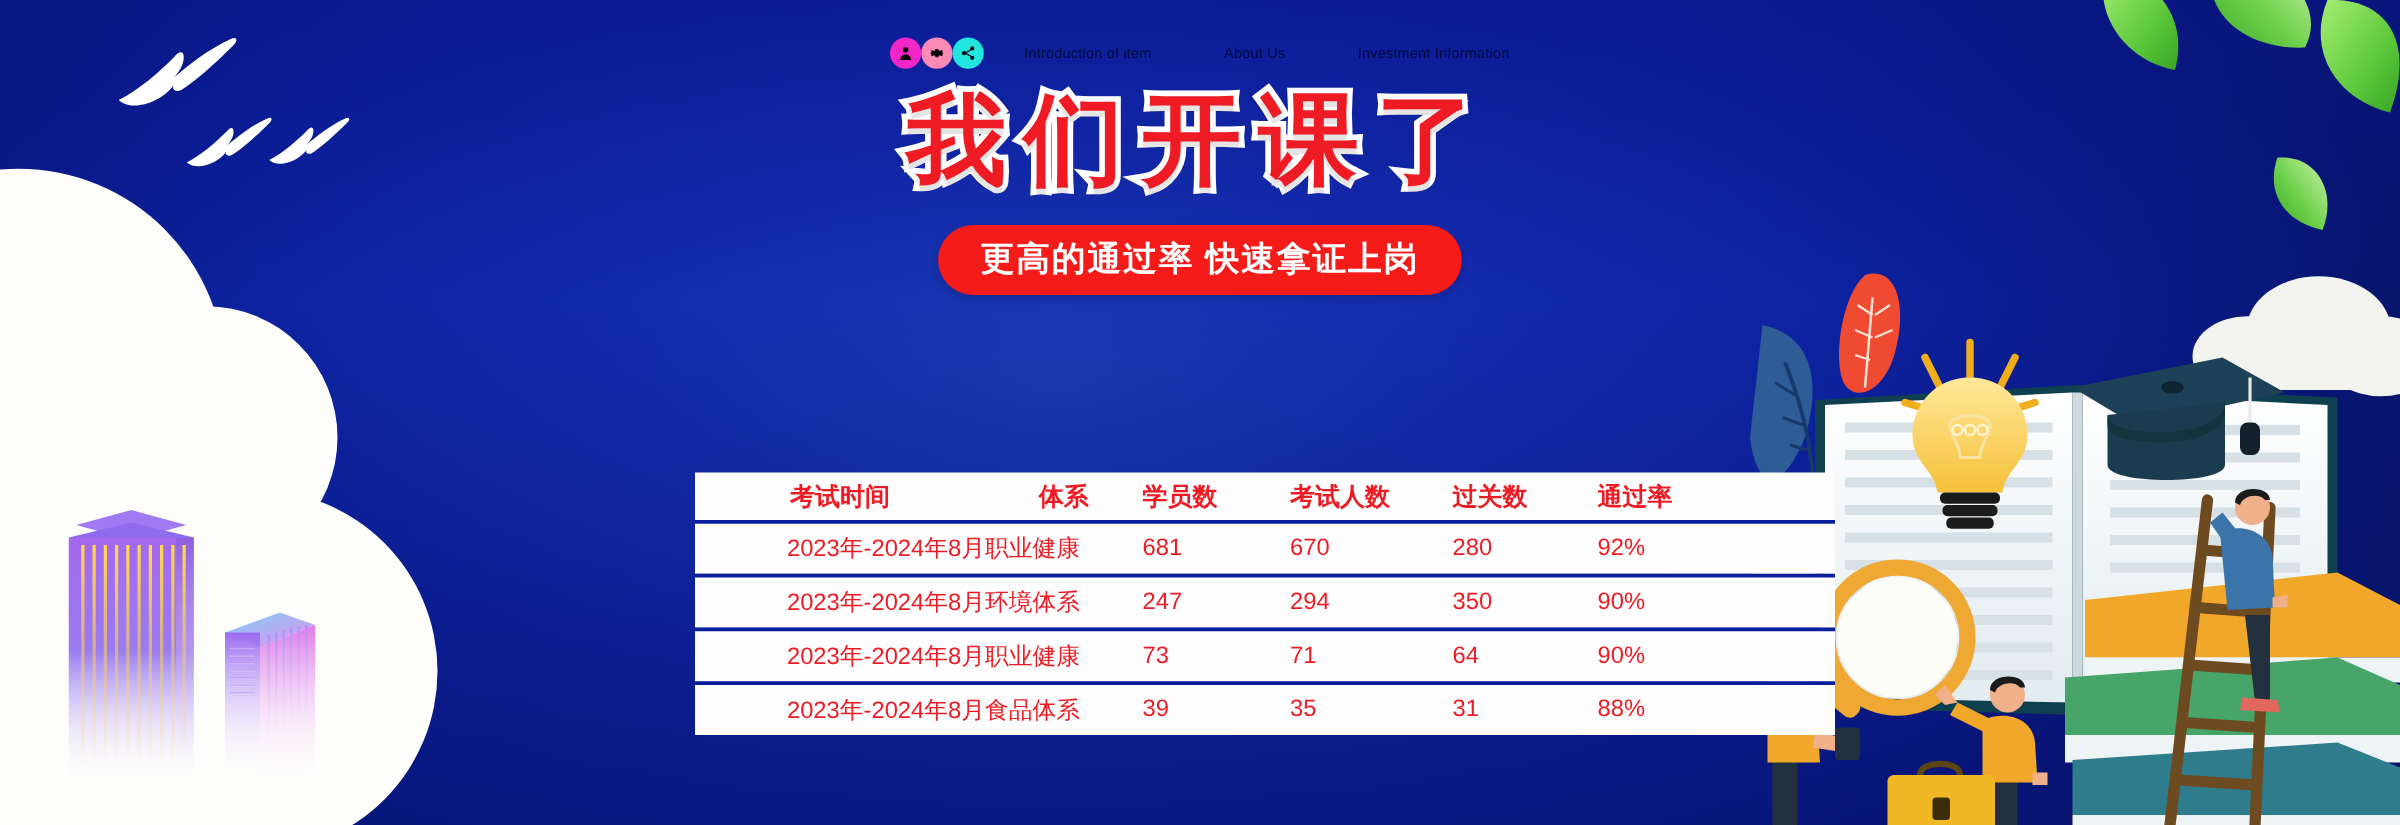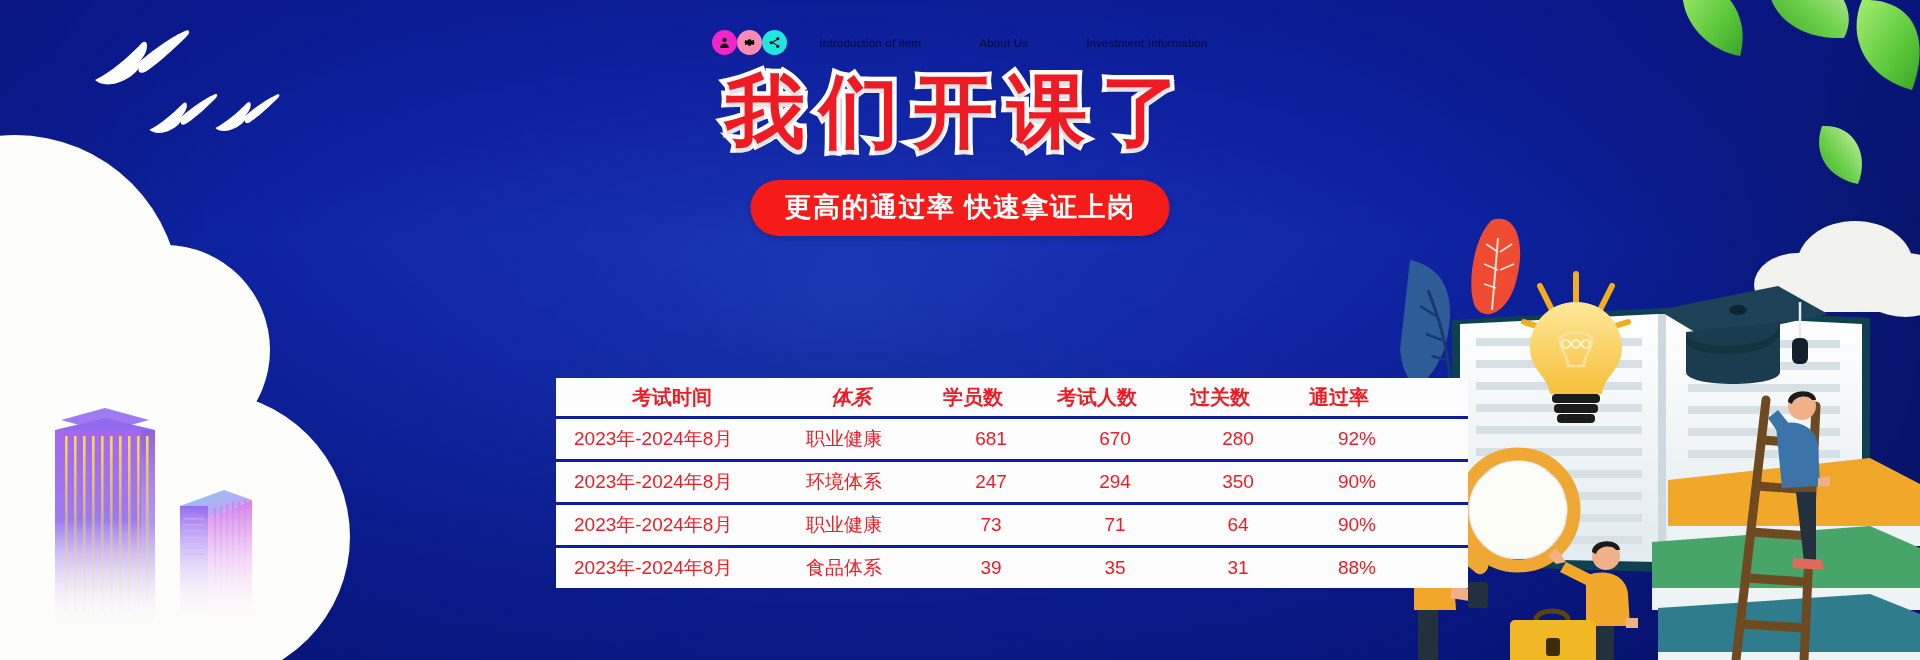--- a/index.html
+++ b/index.html
@@ -47,26 +47,26 @@
     background:#f41b19;border-radius:30px;padding:9px 34px 11px;z-index:30;
     box-shadow:0 3px 7px rgba(0,0,0,.18);}
   .subpill-txt{color:#fff;font-size:27px;font-weight:bold;letter-spacing:1.5px;white-space:nowrap;}
 
   
   .tablewrap{position:absolute;left:556px;top:338px;width:912px;z-index:30;margin-top:40px;}
   .trow{display:flex;align-items:center;background:#fdfdfd;height:40px;}
   .thead{height:38px;background:#fdfdfd;}
   .trow + .trow{border-top:3px solid #0b1f9e;}
   .thead + .trow{border-top:3px solid #0b1f9e;}
-  .cell{color:#ed1c24;font-size:19px;text-align:center;white-space:nowrap;}
+  .cell{color:#ed1c24;font-size:19px;text-align:left;white-space:nowrap;}
   .thead .cell{font-weight:bold;font-size:20px;}
-  .c-time{width:232px;text-align:left;padding-left:18px;}
+  .c-time{width:232px;text-align:right;}
   .thead .c-time{text-align:center;padding-left:0;width:232px;}
   .c-sys{width:126px;text-align:left;}
-  .thead .c-sys{text-align:center;font-style:italic;}
+  .thead .c-sys{text-align:center;}
   .c-num{width:118px;}
   .c-exam{width:130px;}
   .c-pass{width:116px;}
   .c-rate{width:122px;}
 
   
   .illus{position:absolute;right:0;top:190px;width:520px;height:470px;z-index:20;}
 </style>
 </head>
 <body>

